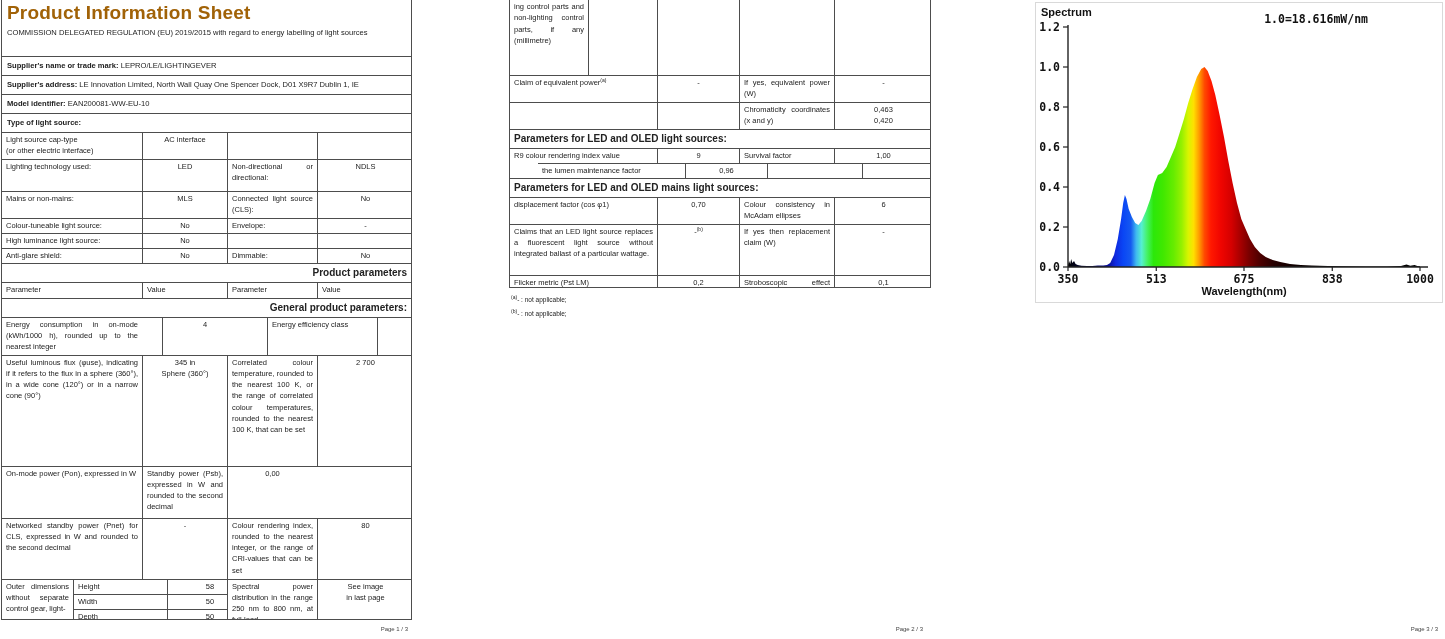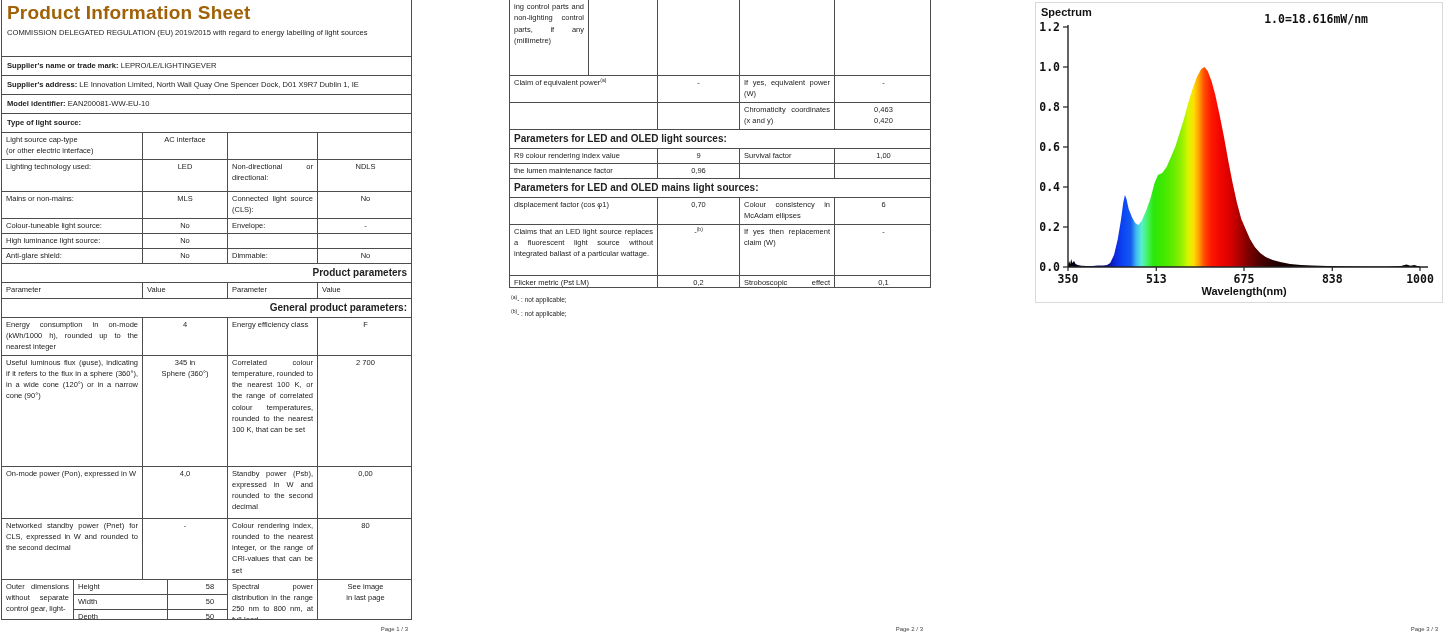--- a/index.html
+++ b/index.html
@@ -124,36 +124,35 @@
 
     <div class="row g4" style="min-height:14px;">
       <div class="cell">Parameter</div>
       <div class="cell">Value</div>
       <div class="cell">Parameter</div>
       <div class="cell">Value</div>
     </div>
 
     <div class="secrow center" style="min-height:14px;">General product parameters:</div>
 
-    <div class="row g4" style="min-height:38px;">
+    <div class="row g4" style="min-height:38px;gap:20px;">
       <div class="cell lab">Energy consumption in on-mode (kWh/1000 h), rounded up to the nearest integer</div>
       <div class="cell val">4</div>
       <div class="cell lab">Energy efficiency class</div>
       <div class="cell val">F</div>
     </div>
     <div class="row g4" style="min-height:111px;">
       <div class="cell lab">Useful luminous flux (φuse), indicating if it refers to the flux in a sphere (360°), in a wide cone (120°) or in a narrow cone (90°)</div>
       <div class="cell val">345 in
 Sphere (360°)</div>
       <div class="cell lab">Correlated colour temperature, rounded to the nearest 100 K, or the range of correlated colour temperatures, rounded to the nearest 100 K, that can be set</div>
       <div class="cell val">2 700</div>
     </div>
     <div class="row g4" style="min-height:52px;">
       <div class="cell lab">On-mode power (Pon), expressed in W</div>
-      <div class="cell val">4,0</div>
       <div class="cell lab">Standby power (Psb), expressed in W and rounded to the second decimal</div>
       <div class="cell val">0,00</div>
     </div>
     <div class="row g4" style="min-height:61px;">
       <div class="cell lab">Networked standby power (Pnet) for CLS, expressed in W and rounded to the second decimal</div>
       <div class="cell val">-</div>
       <div class="cell lab">Colour rendering index, rounded to the nearest integer, or the range of CRI-values that can be set</div>
       <div class="cell val">80</div>
     </div>
 
@@ -209,21 +208,21 @@
     </div>
 
     <div class="secrow" style="min-height:14px;">Parameters for LED and OLED light sources:</div>
 
     <div class="row g4b" style="min-height:14px;">
       <div class="cell lab">R9 colour rendering index value</div>
       <div class="cell val">9</div>
       <div class="cell lab">Survival factor</div>
       <div class="cell val">1,00</div>
     </div>
-    <div class="row g4b" style="min-height:14px;">
+    <div class="row g4b" style="min-height:14px;margin-left:28px;">
       <div class="cell lab">the lumen maintenance factor</div>
       <div class="cell val">0,96</div>
       <div class="cell lab"></div>
       <div class="cell val"></div>
     </div>
 
     <div class="secrow" style="min-height:14px;">Parameters for LED and OLED mains light sources:</div>
 
     <div class="row g4b" style="min-height:26px;">
       <div class="cell lab">displacement factor (cos φ1)</div>

